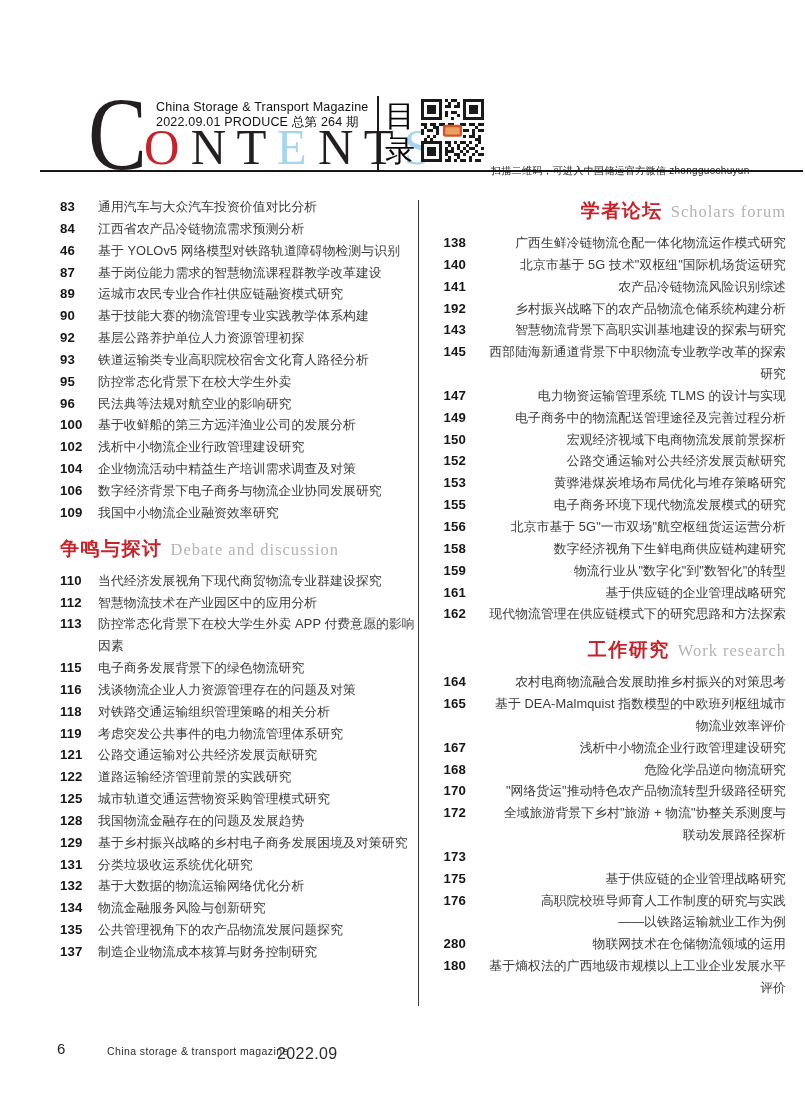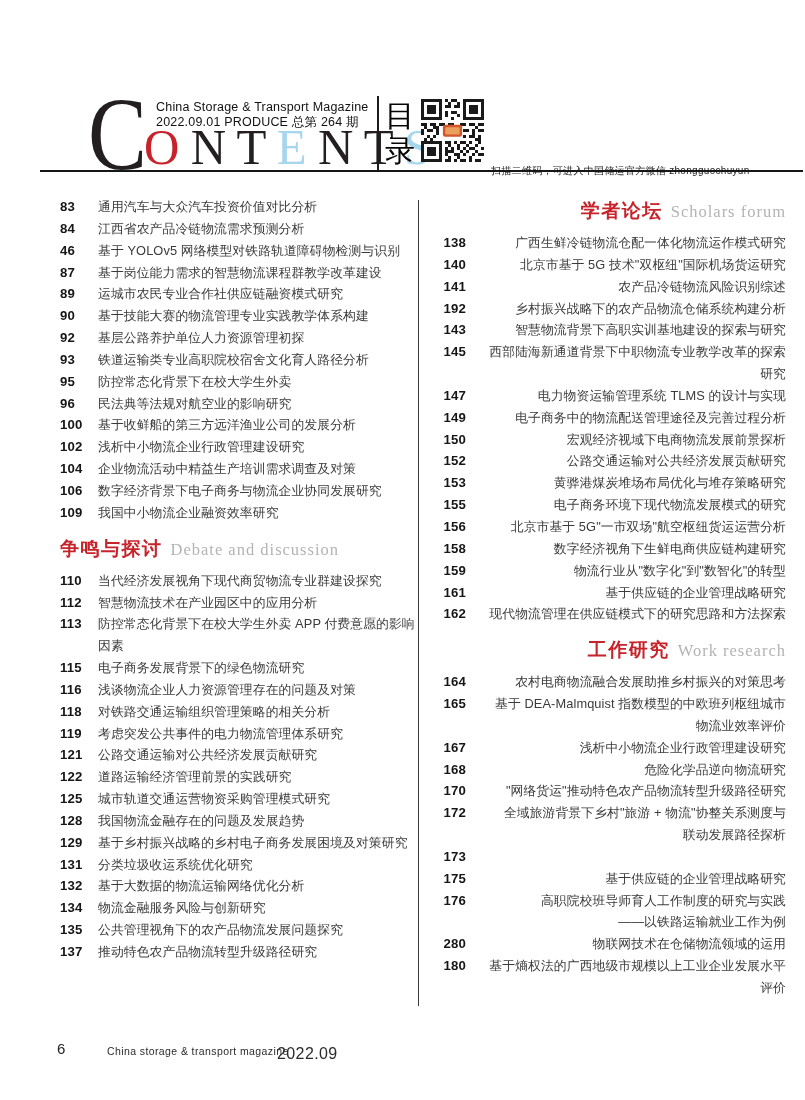--- a/index.html
+++ b/index.html
@@ -336,21 +336,21 @@
       <span class="ti">物流金融服务风险与创新研究</span>
     </div>
 
     <div class="entry">
       <span class="pg">135</span>
       <span class="ti">公共管理视角下的农产品物流发展问题探究</span>
     </div>
 
     <div class="entry">
       <span class="pg">137</span>
-      <span class="ti">推动特色农产品物流转型升级路径研究</span>
+      <span class="ti">制造企业物流成本核算与财务控制研究</span>
     </div>
   </div>
 
 <div class="abs col-divider"></div>
 
 <div class="abs col col-right">
 
     <div class="sec">
       <span class="sec-zh">学者论坛</span><span class="sec-en">Scholars forum</span>
     </div>

